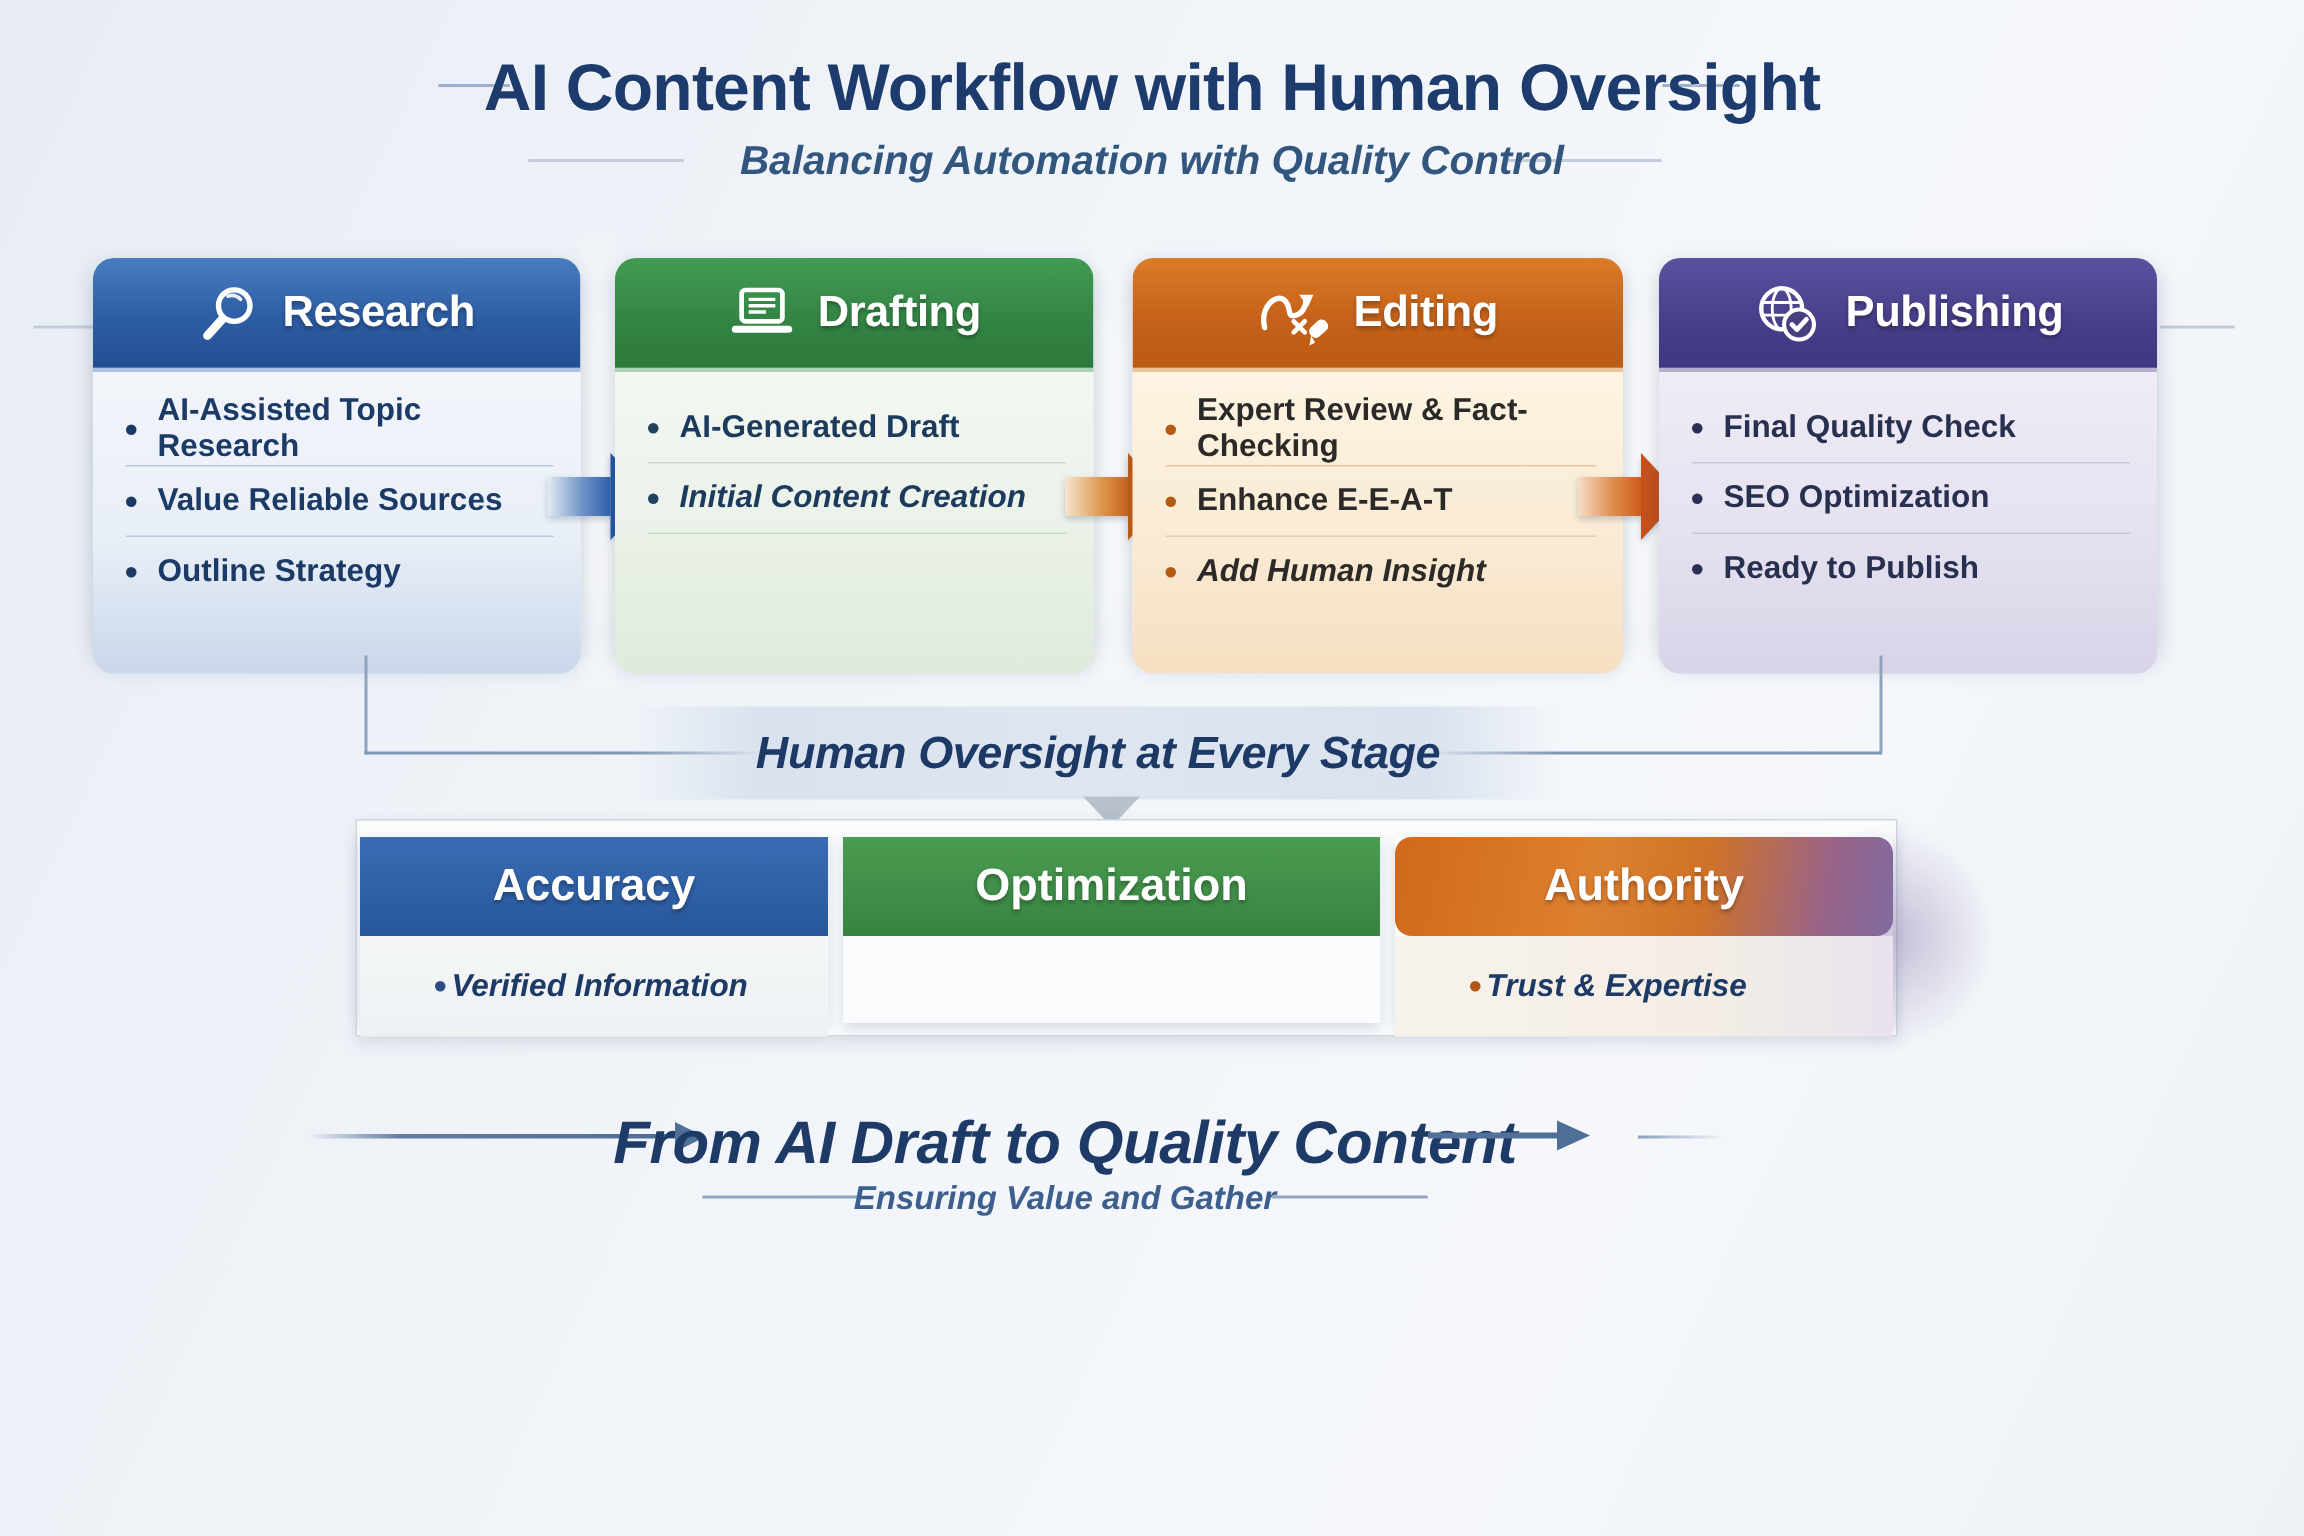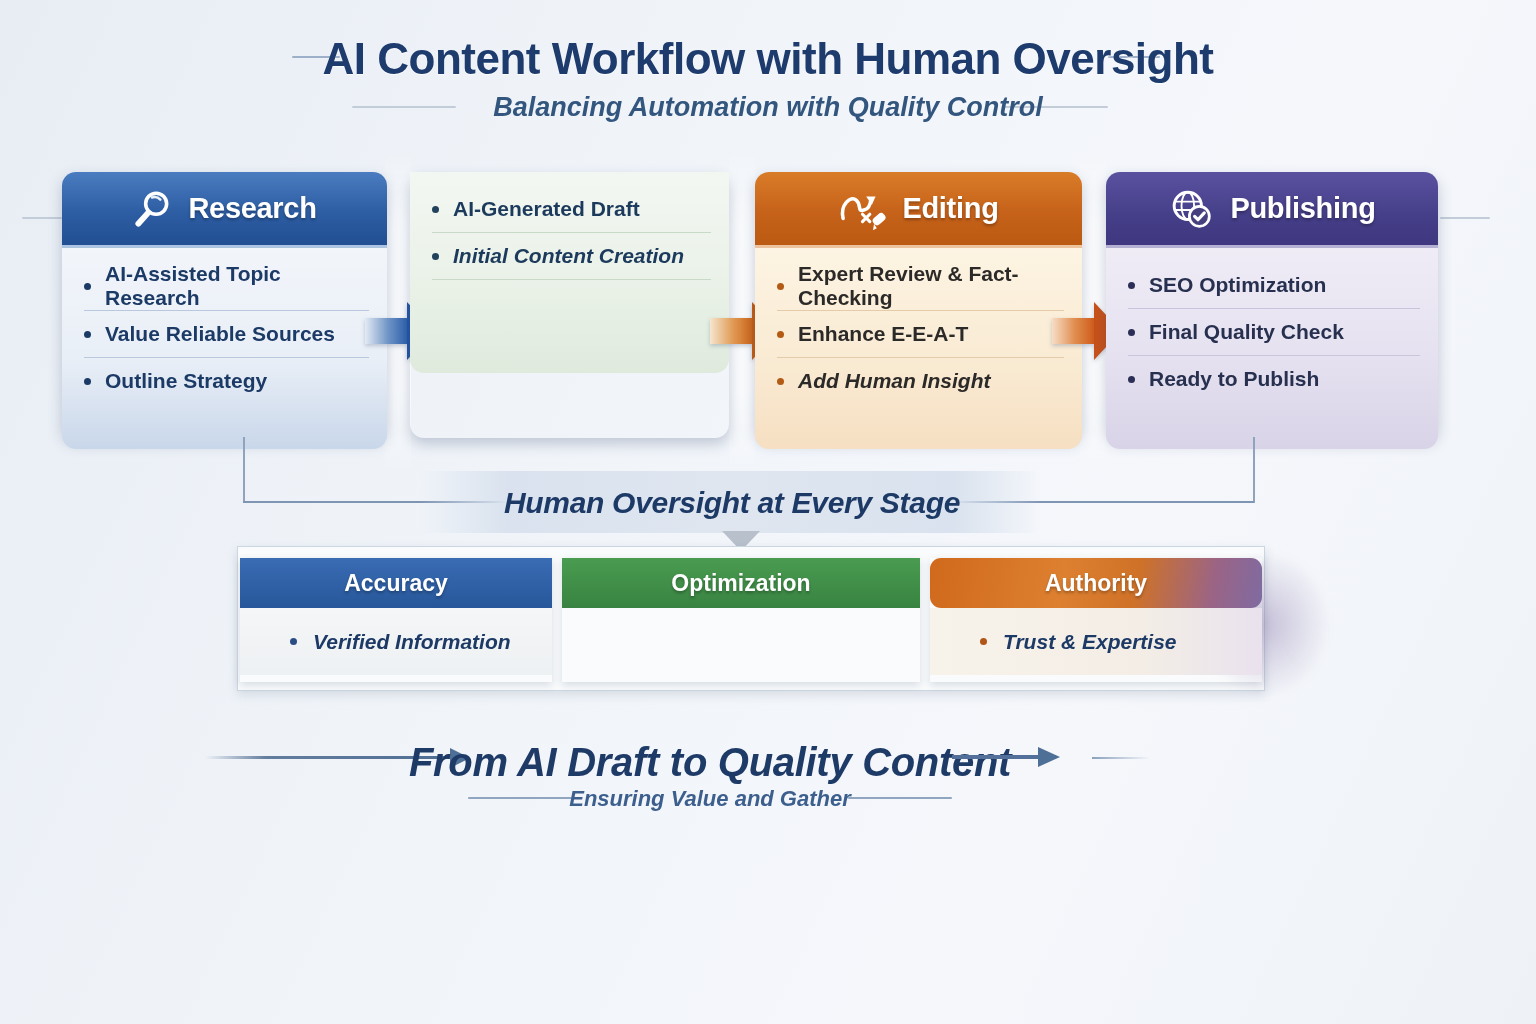--- a/index.html
+++ b/index.html
@@ -106,24 +106,24 @@
     position:absolute;left:237px;top:546px;width:1026px;height:143px;
     background:#f9fbfc;border:1px solid #ccd6e0;box-shadow:0 4px 10px rgba(60,80,110,.15);
   }
   .purple-wash{
     position:absolute;left:1200px;top:552px;width:130px;height:145px;border-radius:50%;
     background:radial-gradient(closest-side,rgba(125,106,162,.38),rgba(125,106,162,0));
     filter:blur(4px);
   }
   .pillar{position:absolute;top:558px;height:124px;box-shadow:0 3px 8px rgba(60,80,110,.18);}
   .pillar-header{
-    height:50px;display:flex;align-items:center;justify-content:center;
-    color:#fff;font-size:23px;font-weight:700;text-shadow:0 2px 3px rgba(0,0,0,.3);
-  }
-  .pillar-body{height:67px;display:flex;align-items:center;padding-left:50px;gap:16px;
+    height:66px;display:flex;align-items:center;justify-content:center;
+    color:#fff;font-size:30px;font-weight:700;text-shadow:0 2px 3px rgba(0,0,0,.3);
+  }
+  .pillar-body{height:67px;display:flex;align-items:center;padding-left:50px;gap:4px;
     font-size:21px;font-style:italic;font-weight:600;color:#1d3a66;}
   .pillar-accuracy .pillar-header{background:linear-gradient(180deg,#3a6cb4,#27579a);}
   .pillar-accuracy .pillar-body{background:linear-gradient(180deg,#f4f6f7,#eef1f3);}
   .pillar-accuracy .dot{background:#2b4d86;}
   .pillar-helpfulness .pillar-header{background:linear-gradient(180deg,#4a9c51,#388341);}
   .pillar-helpfulness .pillar-body{background:linear-gradient(180deg,#f2f6f1,#ecf1ea);}
   .pillar-helpfulness .dot{background:#2f6d3a;}
   .pillar-authority .pillar-header{background:linear-gradient(100deg,#d0691c 0%,#dd8030 40%,#cf7228 62%,#9a6486 85%,#7f6ba1 100%);border-radius:11px;}
   .pillar-authority .pillar-body{background:linear-gradient(90deg,#f8f3ea,#f3ede6 65%,#e9e2ee);}
   .pillar-authority .dot{background:#b05515;}
@@ -191,20 +191,30 @@
       </ul>
     </div>
   </div>
 
   <div class="flow-arrow arrow-blue" style="left:365px;">
     <div class="bar"></div>
       <div class="head"></div>
   </div>
 
   <div class="stage drafting" style="left:410px;width:319px;">
+    <div class="stage-header">
+      <span>
+        <svg width="46" height="40" viewBox="0 0 44 38">
+          <rect x="9" y="4" width="26" height="20" rx="2.5" fill="none" stroke="#fff" stroke-width="3"></rect>
+          <path d="M13.5 10 h17 M13.5 14 h17 M13.5 18 h11" stroke="#fff" stroke-width="2.2"></path>
+          <path d="M5 29 h34" stroke="#fff" stroke-width="4.5" stroke-linecap="round"></path>
+        </svg>
+      </span>
+      <span class="hlabel">Drafting</span>
+    </div>
     <div class="stage-body">
       <ul>
         <li class="sep">
             <span class="dot"></span>
             <span>AI-Generated Draft</span>
           </li>
         <li class="sep it">
             <span class="dot"></span>
             <span>Initial Content Creation</span>
           </li>
@@ -265,25 +275,25 @@
           <circle cx="29" cy="27" r="9.5" fill="#46407f" stroke="#fff" stroke-width="2.6"></circle>
           <path d="M24.5 27 l3.2 3.2 6 -6.5" stroke="#fff" stroke-width="3" fill="none" stroke-linecap="round" stroke-linejoin="round"></path>
         </svg>
       </span>
       <span class="hlabel">Publishing</span>
     </div>
     <div class="stage-body">
       <ul>
         <li class="sep">
             <span class="dot"></span>
+            <span>Final Quality Check</span>
+          </li>
+        <li class="sep">
+            <span class="dot"></span>
             <span>SEO Optimization</span>
-          </li>
-        <li class="sep">
-            <span class="dot"></span>
-            <span>Final Quality Check</span>
           </li>
         <li>
             <span class="dot"></span>
             <span>Ready to Publish</span>
           </li>
       </ul>
     </div>
   </div>
 
   <div class="vline" style="left:243px;top:437px;height:66px;"></div>

